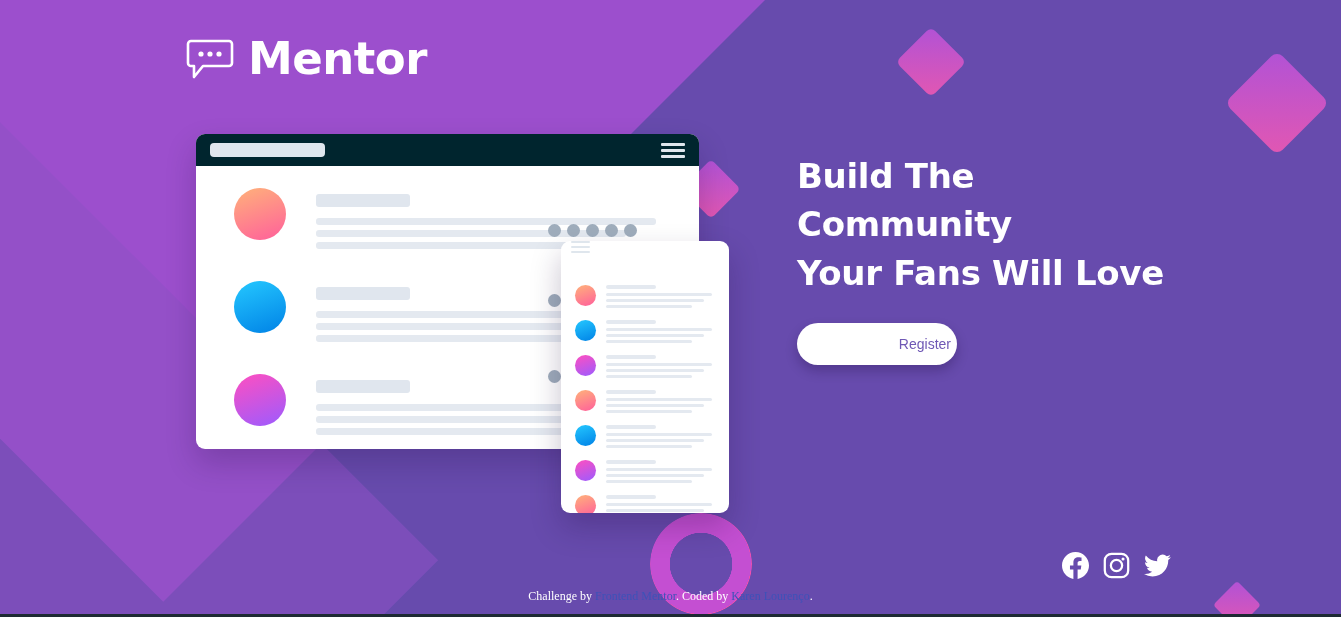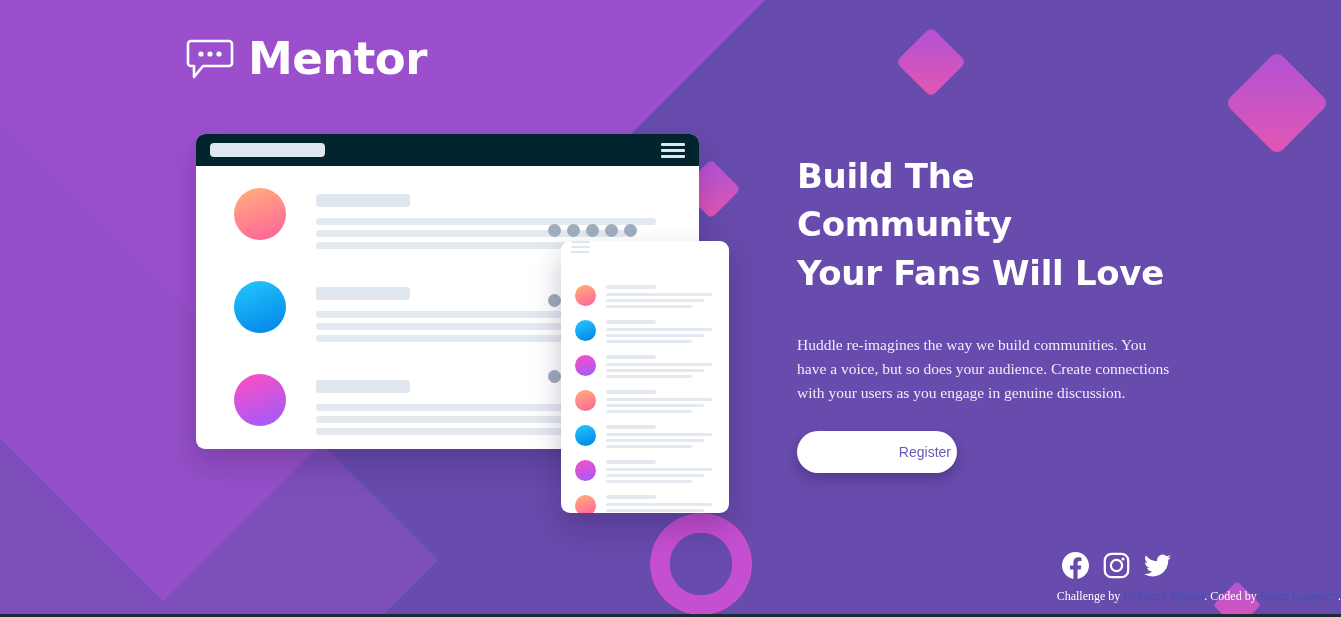--- a/index.html
+++ b/index.html
@@ -117,21 +117,21 @@
     box-shadow:0 6px 12px rgba(30,10,60,.28);
     text-align:right;
   }
 
   
   .socials{position:absolute;right:170px;top:552px;display:flex;gap:14px;}
   .socials svg{display:block;}
 
   
   .attribution{
-    position:absolute;left:0;right:0;top:589px;text-align:right;
+    position:absolute;left:0;right:0;top:589px;text-align:center;
     font-family:"Liberation Serif",serif;font-size:12px;color:#ffffff;
   }
   .attribution a{color:#3e52b8;text-decoration:none;}
 </style>
 </head>
 <body>
 
 <div class="stage">
 
   <div class="bg-base"></div>
@@ -280,21 +280,20 @@
         </div>
 
     </div>
   </div>
 
   <div class="hero">
     <h1>
       <span>Build The Community</span><br>
       <span>Your Fans Will Love</span>
     </h1>
-    <p>Huddle re-imagines the way we build communities. You have a voice, but so does your audience. Create connections with your users as you engage in genuine discussion.</p>
     <button class="btn-register">Register</button>
   </div>
 
   <div class="socials">
     <a href="#">
       <span>
         <svg width="27" height="27" viewBox="0 0 24 24" fill="#ffffff">
           <path d="M24 12.07C24 5.4 18.63 0 12 0S0 5.4 0 12.07C0 18.1 4.39 23.09 10.13 24v-8.44H7.08v-3.49h3.05V9.41c0-3.02 1.79-4.69 4.53-4.69 1.31 0 2.69.24 2.69.24v2.96h-1.52c-1.49 0-1.96.93-1.96 1.89v2.26h3.33l-.53 3.49h-2.8V24C19.61 23.09 24 18.1 24 12.07z"></path>
         </svg>
       </span>

